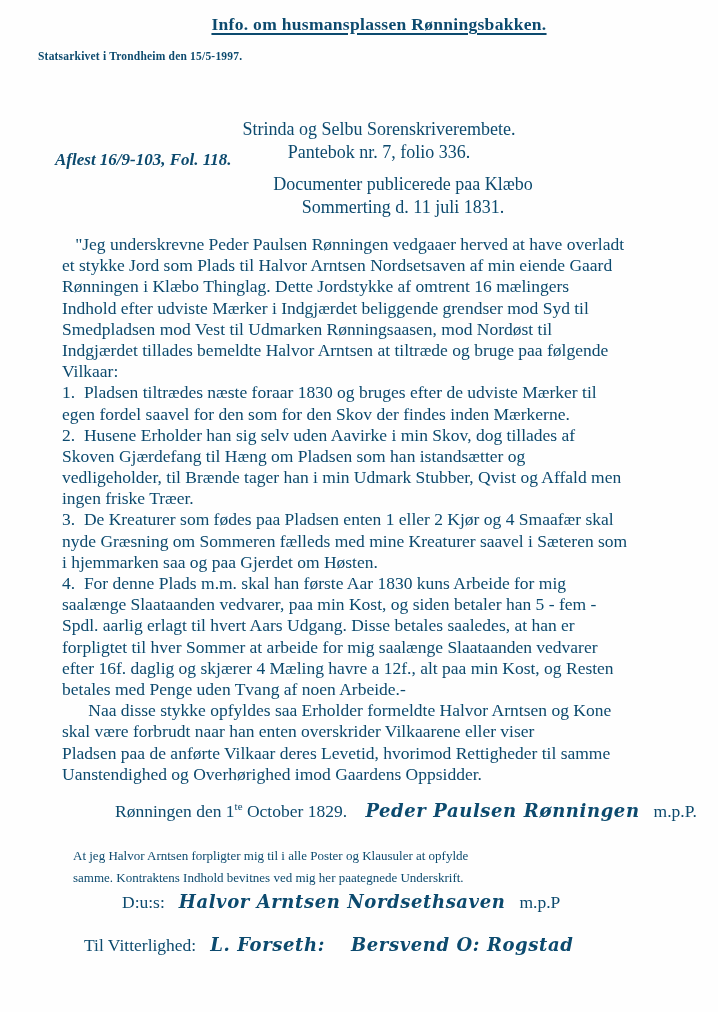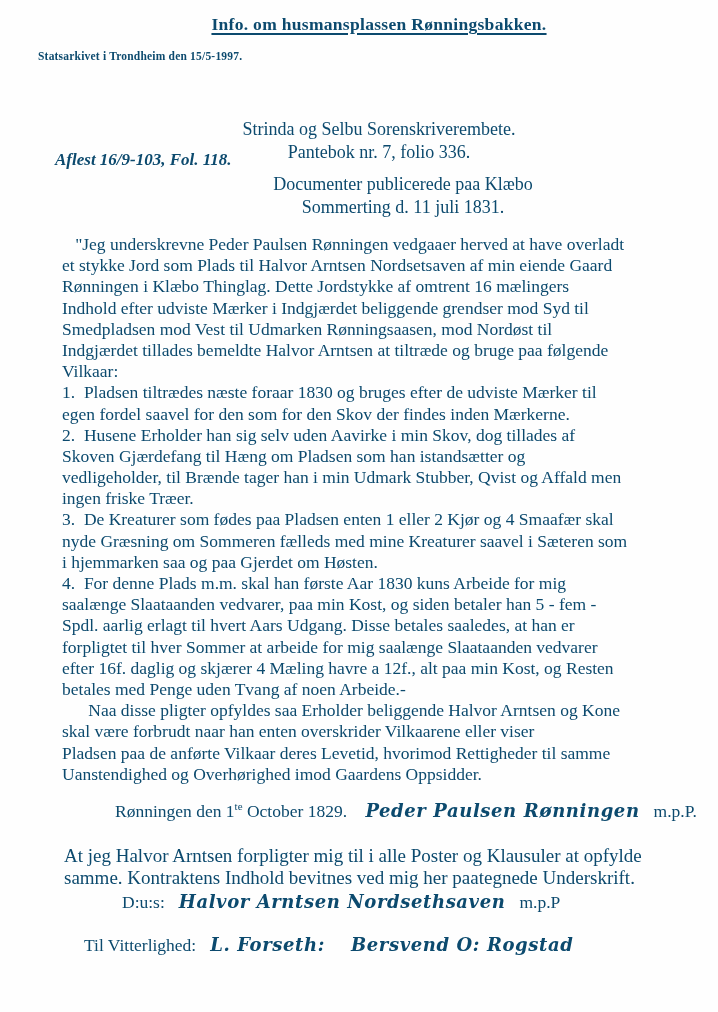--- a/index.html
+++ b/index.html
@@ -95,22 +95,22 @@
   .script {
     font-family: "DejaVu Serif", serif;
     font-style: italic;
     font-weight: bold;
     letter-spacing: 0.6px;
     font-size: 18px;
   }
   .confirmation-block {
     position: absolute;
     top: 845px;
-    left: 64px;
-    font-size: 19px;
+    left: 73px;
+    font-size: 13px;
   }
   .confirmation-block .body-line {
     height: 22px;
     line-height: 22px;
   }
   .dus-line {
     position: absolute;
     top: 891px;
     left: 78px;
     font-size: 17.5px;
@@ -164,21 +164,21 @@
       <div class="body-line">ingen friske Træer.</div>
       <div class="body-line">3.  De Kreaturer som fødes paa Pladsen enten 1 eller 2 Kjør og 4 Smaafær skal</div>
       <div class="body-line">nyde Græsning om Sommeren fælleds med mine Kreaturer saavel i Sæteren som</div>
       <div class="body-line">i hjemmarken saa og paa Gjerdet om Høsten.</div>
       <div class="body-line">4.  For denne Plads m.m. skal han første Aar 1830 kuns Arbeide for mig</div>
       <div class="body-line">saalænge Slaataanden vedvarer, paa min Kost, og siden betaler han 5 - fem -</div>
       <div class="body-line">Spdl. aarlig erlagt til hvert Aars Udgang. Disse betales saaledes, at han er</div>
       <div class="body-line">forpligtet til hver Sommer at arbeide for mig saalænge Slaataanden vedvarer</div>
       <div class="body-line">efter 16f. daglig og skjærer 4 Mæling havre a 12f., alt paa min Kost, og Resten</div>
       <div class="body-line">betales med Penge uden Tvang af noen Arbeide.-</div>
-      <div class="body-line">      Naa disse pligter opfyldes saa Erholder beliggende Halvor Arntsen og Kone</div>
+      <div class="body-line">      Naa disse stykke opfyldes saa Erholder formeldte Halvor Arntsen og Kone</div>
       <div class="body-line">skal være forbrudt naar han enten overskrider Vilkaarene eller viser</div>
       <div class="body-line">Pladsen paa de anførte Vilkaar deres Levetid, hvorimod Rettigheder til samme</div>
       <div class="body-line">Uanstendighed og Overhørighed imod Gaardens Oppsidder.</div>
     </div>
 
   <div class="signature-line"><span>Rønningen den 1</span><sup>te</sup><span> October 1829. </span><span class="gap-wide"></span><span class="script">Peder Paulsen Rønningen</span><span class="gap-wide"></span><span>m.p.P.</span></div>
 
   <div class="confirmation-block">
       <div class="body-line">At jeg Halvor Arntsen forpligter mig til i alle Poster og Klausuler at opfylde</div>
       <div class="body-line">samme. Kontraktens Indhold bevitnes ved mig her paategnede Underskrift.</div>

